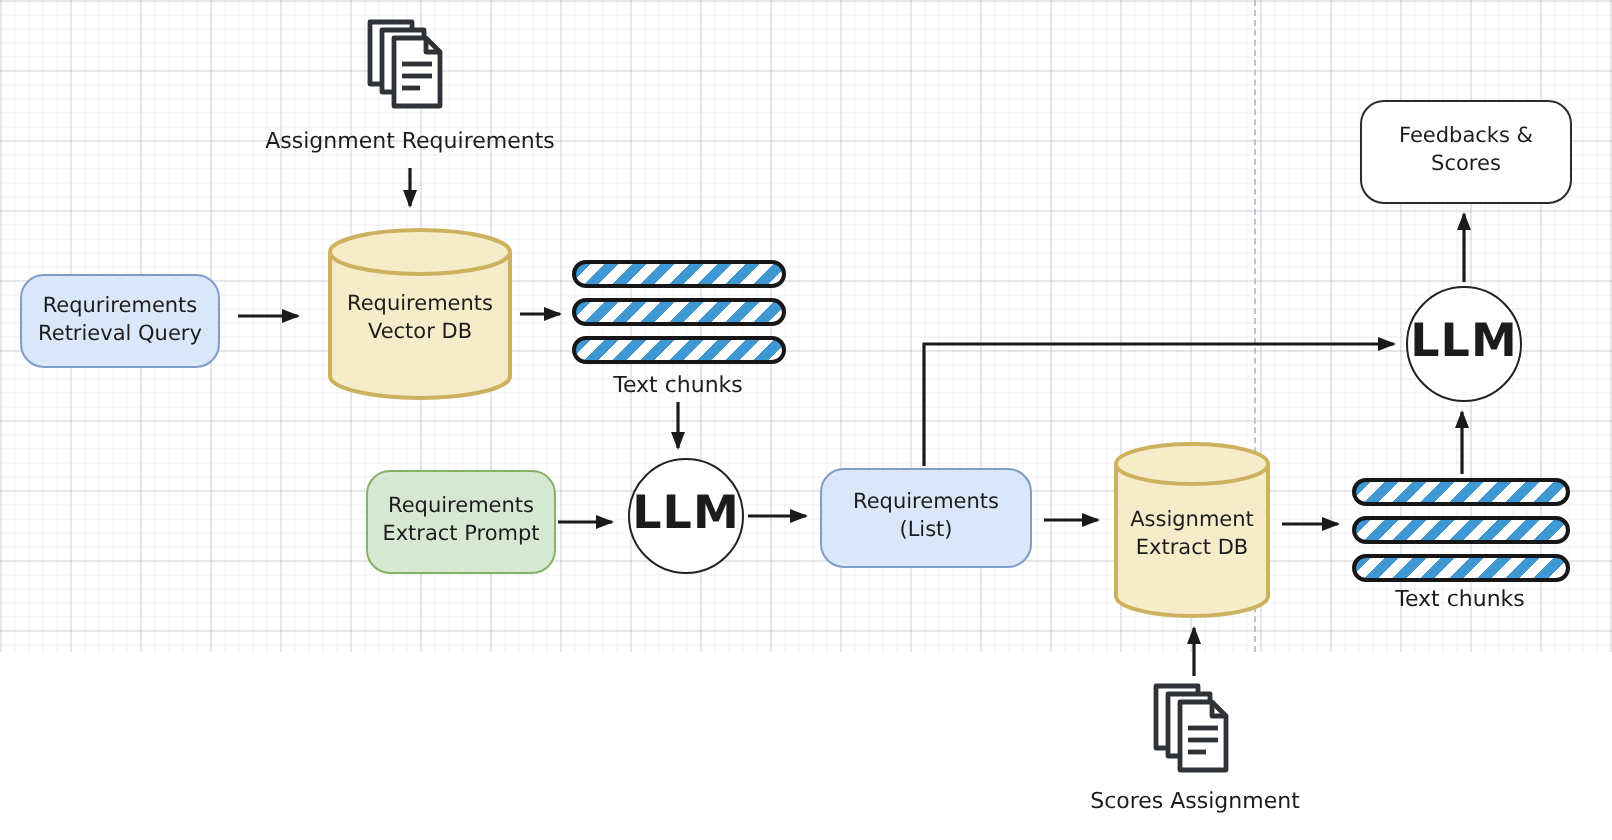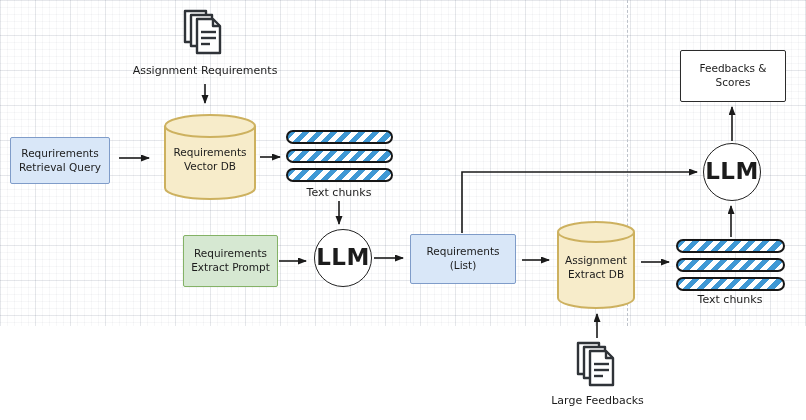--- a/index.html
+++ b/index.html
@@ -23,21 +23,21 @@
   }
 
   svg.connectors { position:absolute; left:0; top:0; width:806px; height:420px; }
   svg.connectors line, svg.connectors polyline {
     stroke: var(--line, #1a1a1a); stroke-width:1.6; fill:none;
   }
 
   .node { position:absolute; display:flex; align-items:center; justify-content:center; text-align:center; }
   .node .lbl { white-space:pre-line; line-height:1.3; font-size:10.5px; }
 
-  .rbox { border-radius:2px; border:1.6px solid; }
+  .rbox { border-radius:12px; border:1.6px solid; }
   .blue-box  { background:var(--blue-fill,#d9e7f8);  border-color:var(--blue-border,#7f9cc9); }
   .green-box { background:var(--green-fill,#d6e8d2); border-color:var(--green-border,#84b266); }
   .white-box { background:#ffffff; border-color:#2b2b2b; border-width:1.6px; }
 
   .circle {
     border-radius:50%; background:#ffffff; border:1.7px solid #222;
     font-size:20px; font-weight:bold; letter-spacing:0.5px;
   }
   .circle .lbl { font-size:23px; font-weight:bold; }
 
@@ -163,15 +163,15 @@
     <svg width="46" height="50" viewBox="0 0 46 50" fill="none" stroke="#2f3338" stroke-width="2.4" stroke-linejoin="round">
       <path d="M3 2 h21 v31 h-21 z" fill="#ffffff"></path>
       <path d="M9 6 h21 v31 h-21 z" fill="#ffffff"></path>
       <path d="M15 10 h16 l7 7 v27 h-23 z" fill="#ffffff"></path>
       <path d="M31 10 v7 h7" fill="none"></path>
       <line x1="19" y1="23" x2="34" y2="23"></line>
       <line x1="19" y1="29" x2="34" y2="29"></line>
       <line x1="19" y1="35" x2="28" y2="35"></line>
     </svg>
   </div>
-  <div class="free-label" style="left:520px;top:394px;width:155px;">Large Feedbacks</div>
+  <div class="free-label" style="left:520px;top:394px;width:155px;">Scores Assignment</div>
 
 </div>
 
 </body></html>

